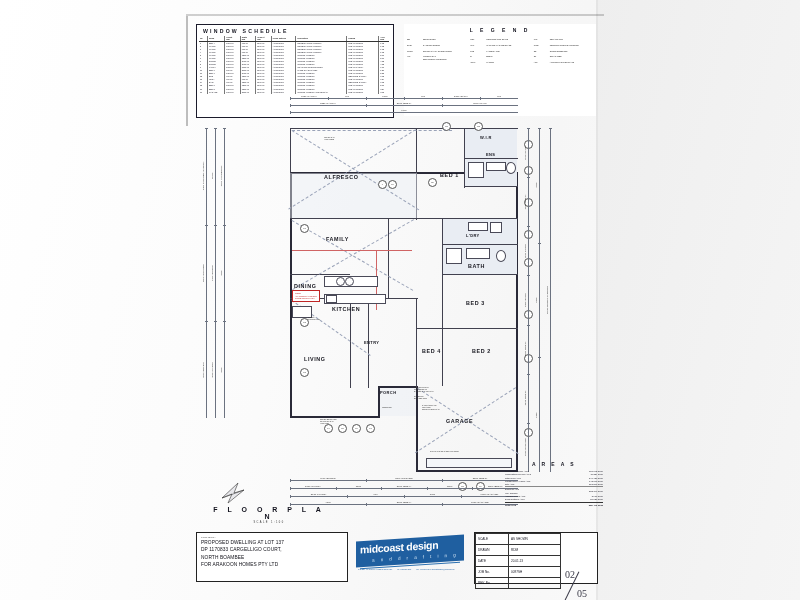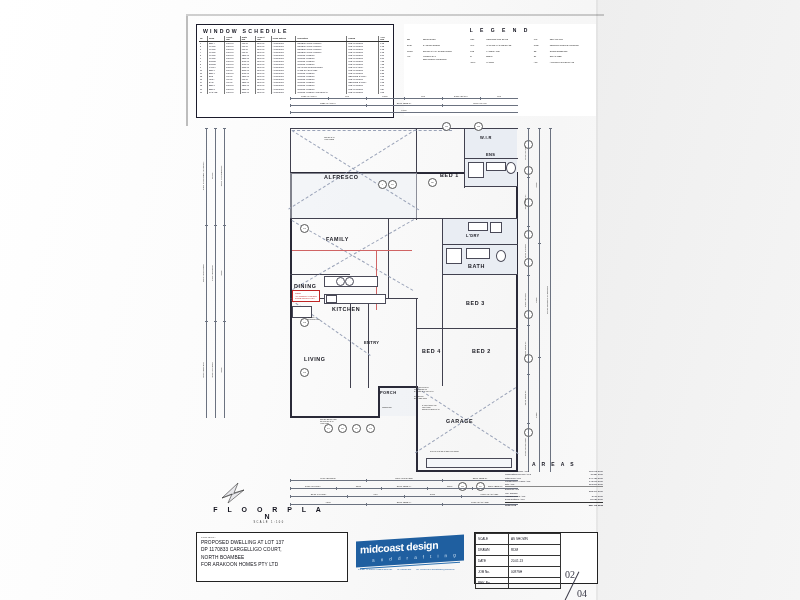--- a/index.html
+++ b/index.html
@@ -751,17 +751,17 @@
             </tr>
             <tr>
               <td class="k">REV. No.</td>
               <td></td>
             </tr>
           </tbody>
         </table>
       <div id="sheetno">
         <div class="a">02</div>
         <div class="sl"></div>
-        <div class="b">04</div>
+        <div class="b">05</div>
       </div>
     </div>
   </div>
 </div>
 
 </body></html>

